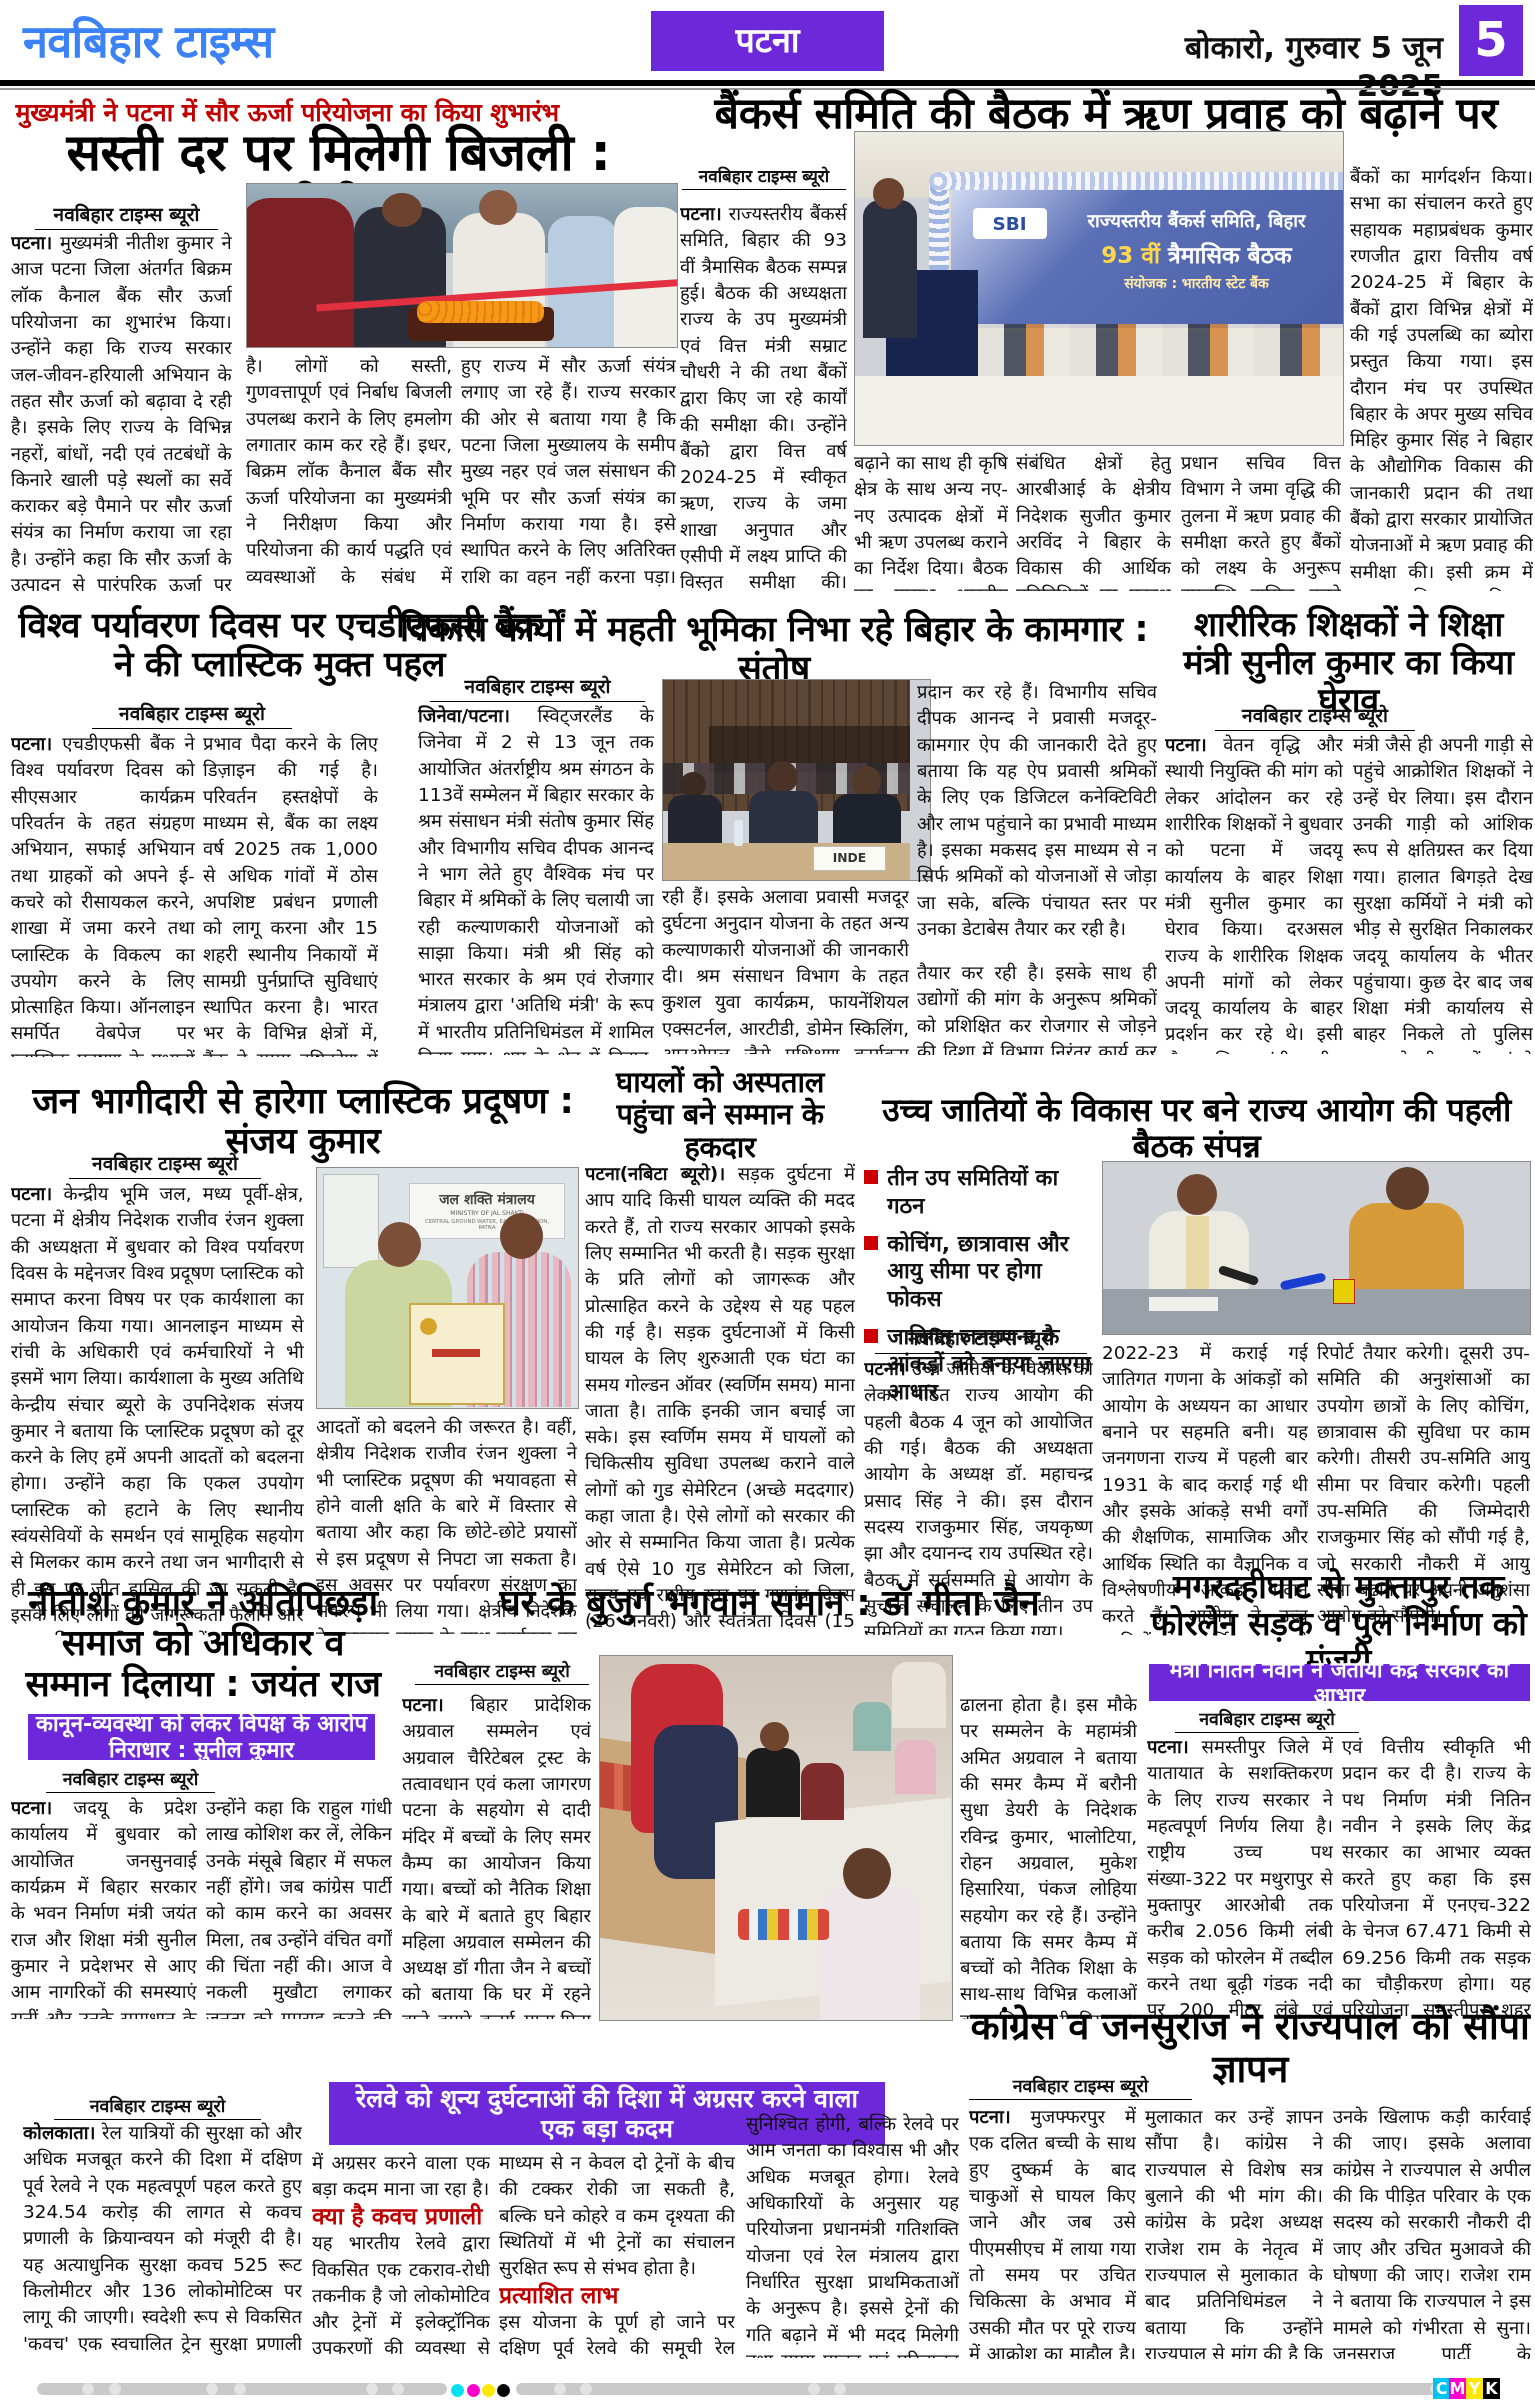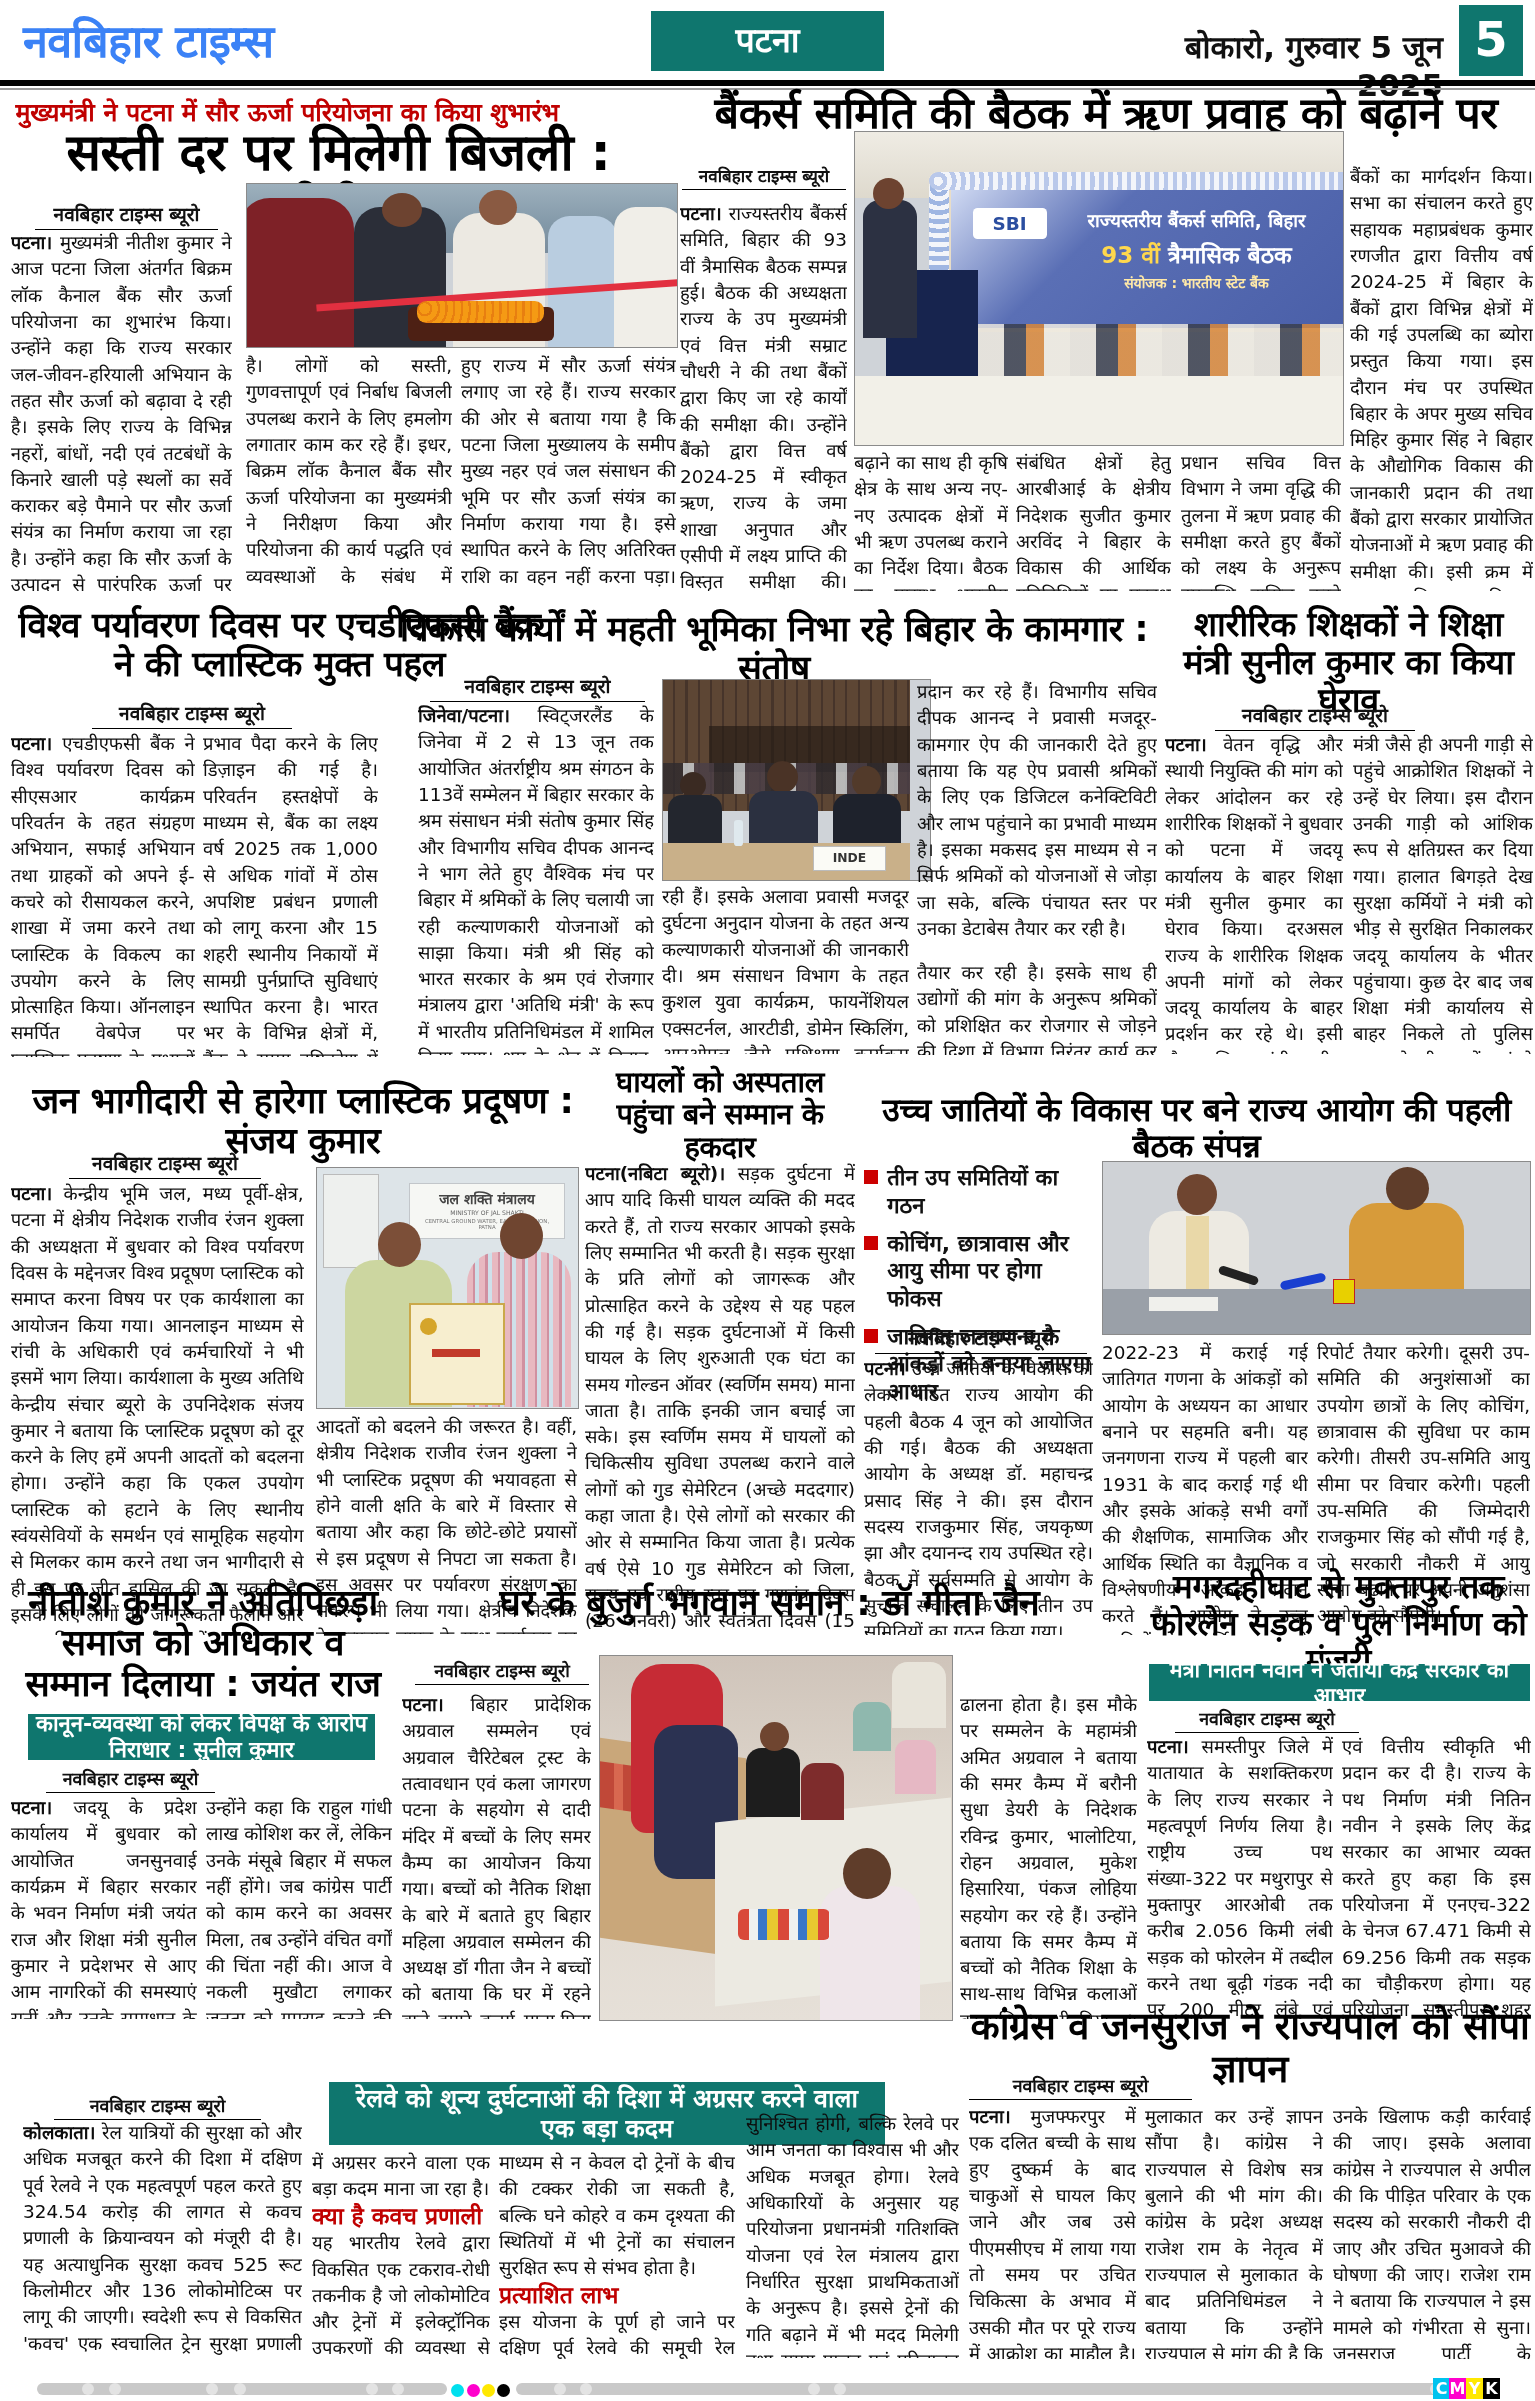--- a/index.html
+++ b/index.html
@@ -4,21 +4,21 @@
 <style>
   html,body{margin:0;padding:0;background:#e8e8e8;}
   #page{position:relative;width:1535px;height:2401px;background:#ffffff;
         font-family:"DejaVu Sans","Liberation Sans",sans-serif;color:#111;overflow:hidden;}
   .a{position:absolute;}
   .hl{font-weight:700;color:#000;text-align:center;letter-spacing:-0.4px;line-height:1.12;}
   .col{font-size:18.4px;line-height:1.43;text-align:justify;overflow:hidden;color:#0d0d0d;}
   .by{font-weight:700;text-align:center;font-size:19px;border-bottom:1.5px solid #000;padding-bottom:2.3px;overflow:hidden;white-space:nowrap;}
   .dl{font-weight:700;}
   .kick{color:#c00000;font-weight:700;}
-  .redbox{background:#0f766e;color:#fff;font-weight:700;text-align:center;display:flex;align-items:center;justify-content:center;line-height:1.2;}
+  .redbox{background:#6d28d9;color:#fff;font-weight:700;text-align:center;display:flex;align-items:center;justify-content:center;line-height:1.2;}
   .redsub{color:#c00000;font-weight:700;font-size:23px;line-height:1.2;}
   .photo{position:absolute;overflow:hidden;border:0.8px solid #8b8b8b;background:#cfd3d8;}
   .bullet-row{display:flex;gap:9.2px;margin-bottom:10.7px;align-items:flex-start;}
   .bullet-sq{width:14px;height:14px;background:#cc0000;margin-top:6.1px;flex:0 0 14px;}
   .bullet-tx{font-weight:700;font-size:22px;line-height:1.25;}
   .mark-circle{position:absolute;width:12.3px;height:12.3px;border-radius:50%;background:#e3e3e3;top:0;}
   .cmyk-dot{position:absolute;width:13px;height:13px;border-radius:50%;top:2384px;}
   .cmyk-box{position:absolute;width:17px;height:21px;color:#fff;font-weight:700;font-size:16px;text-align:center;line-height:21px;top:2378px;}
 </style>
 </head>

